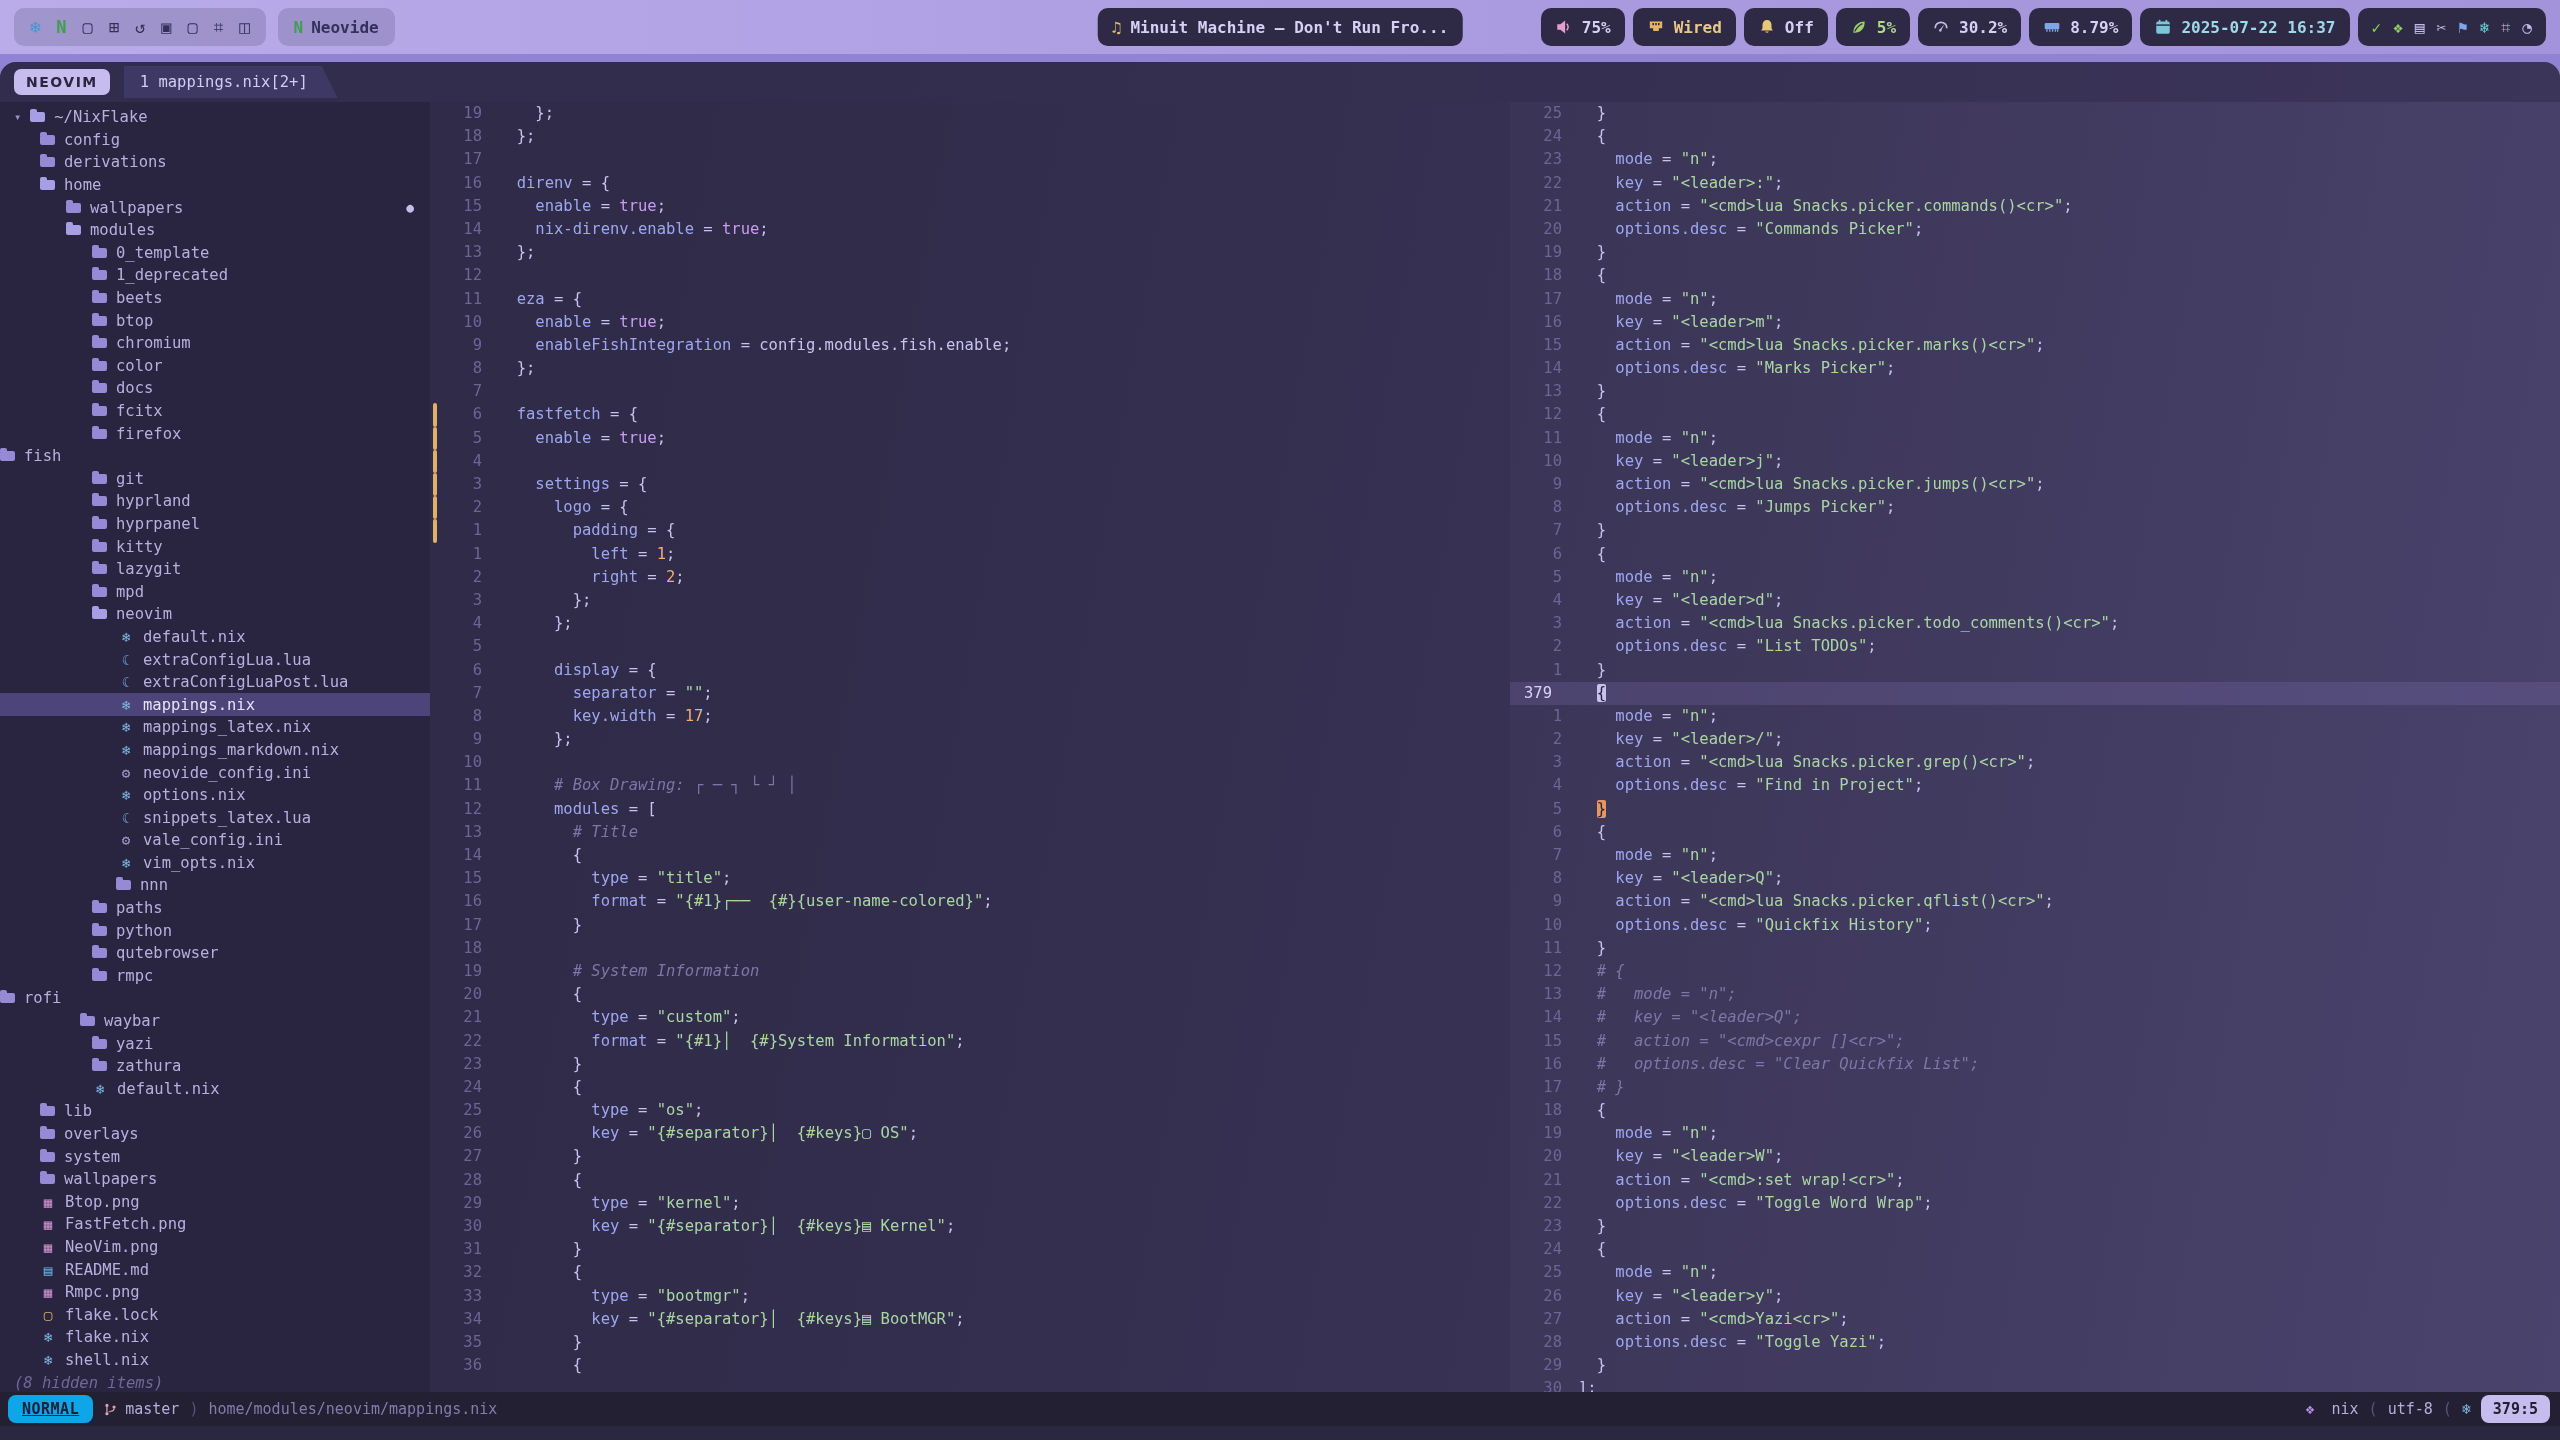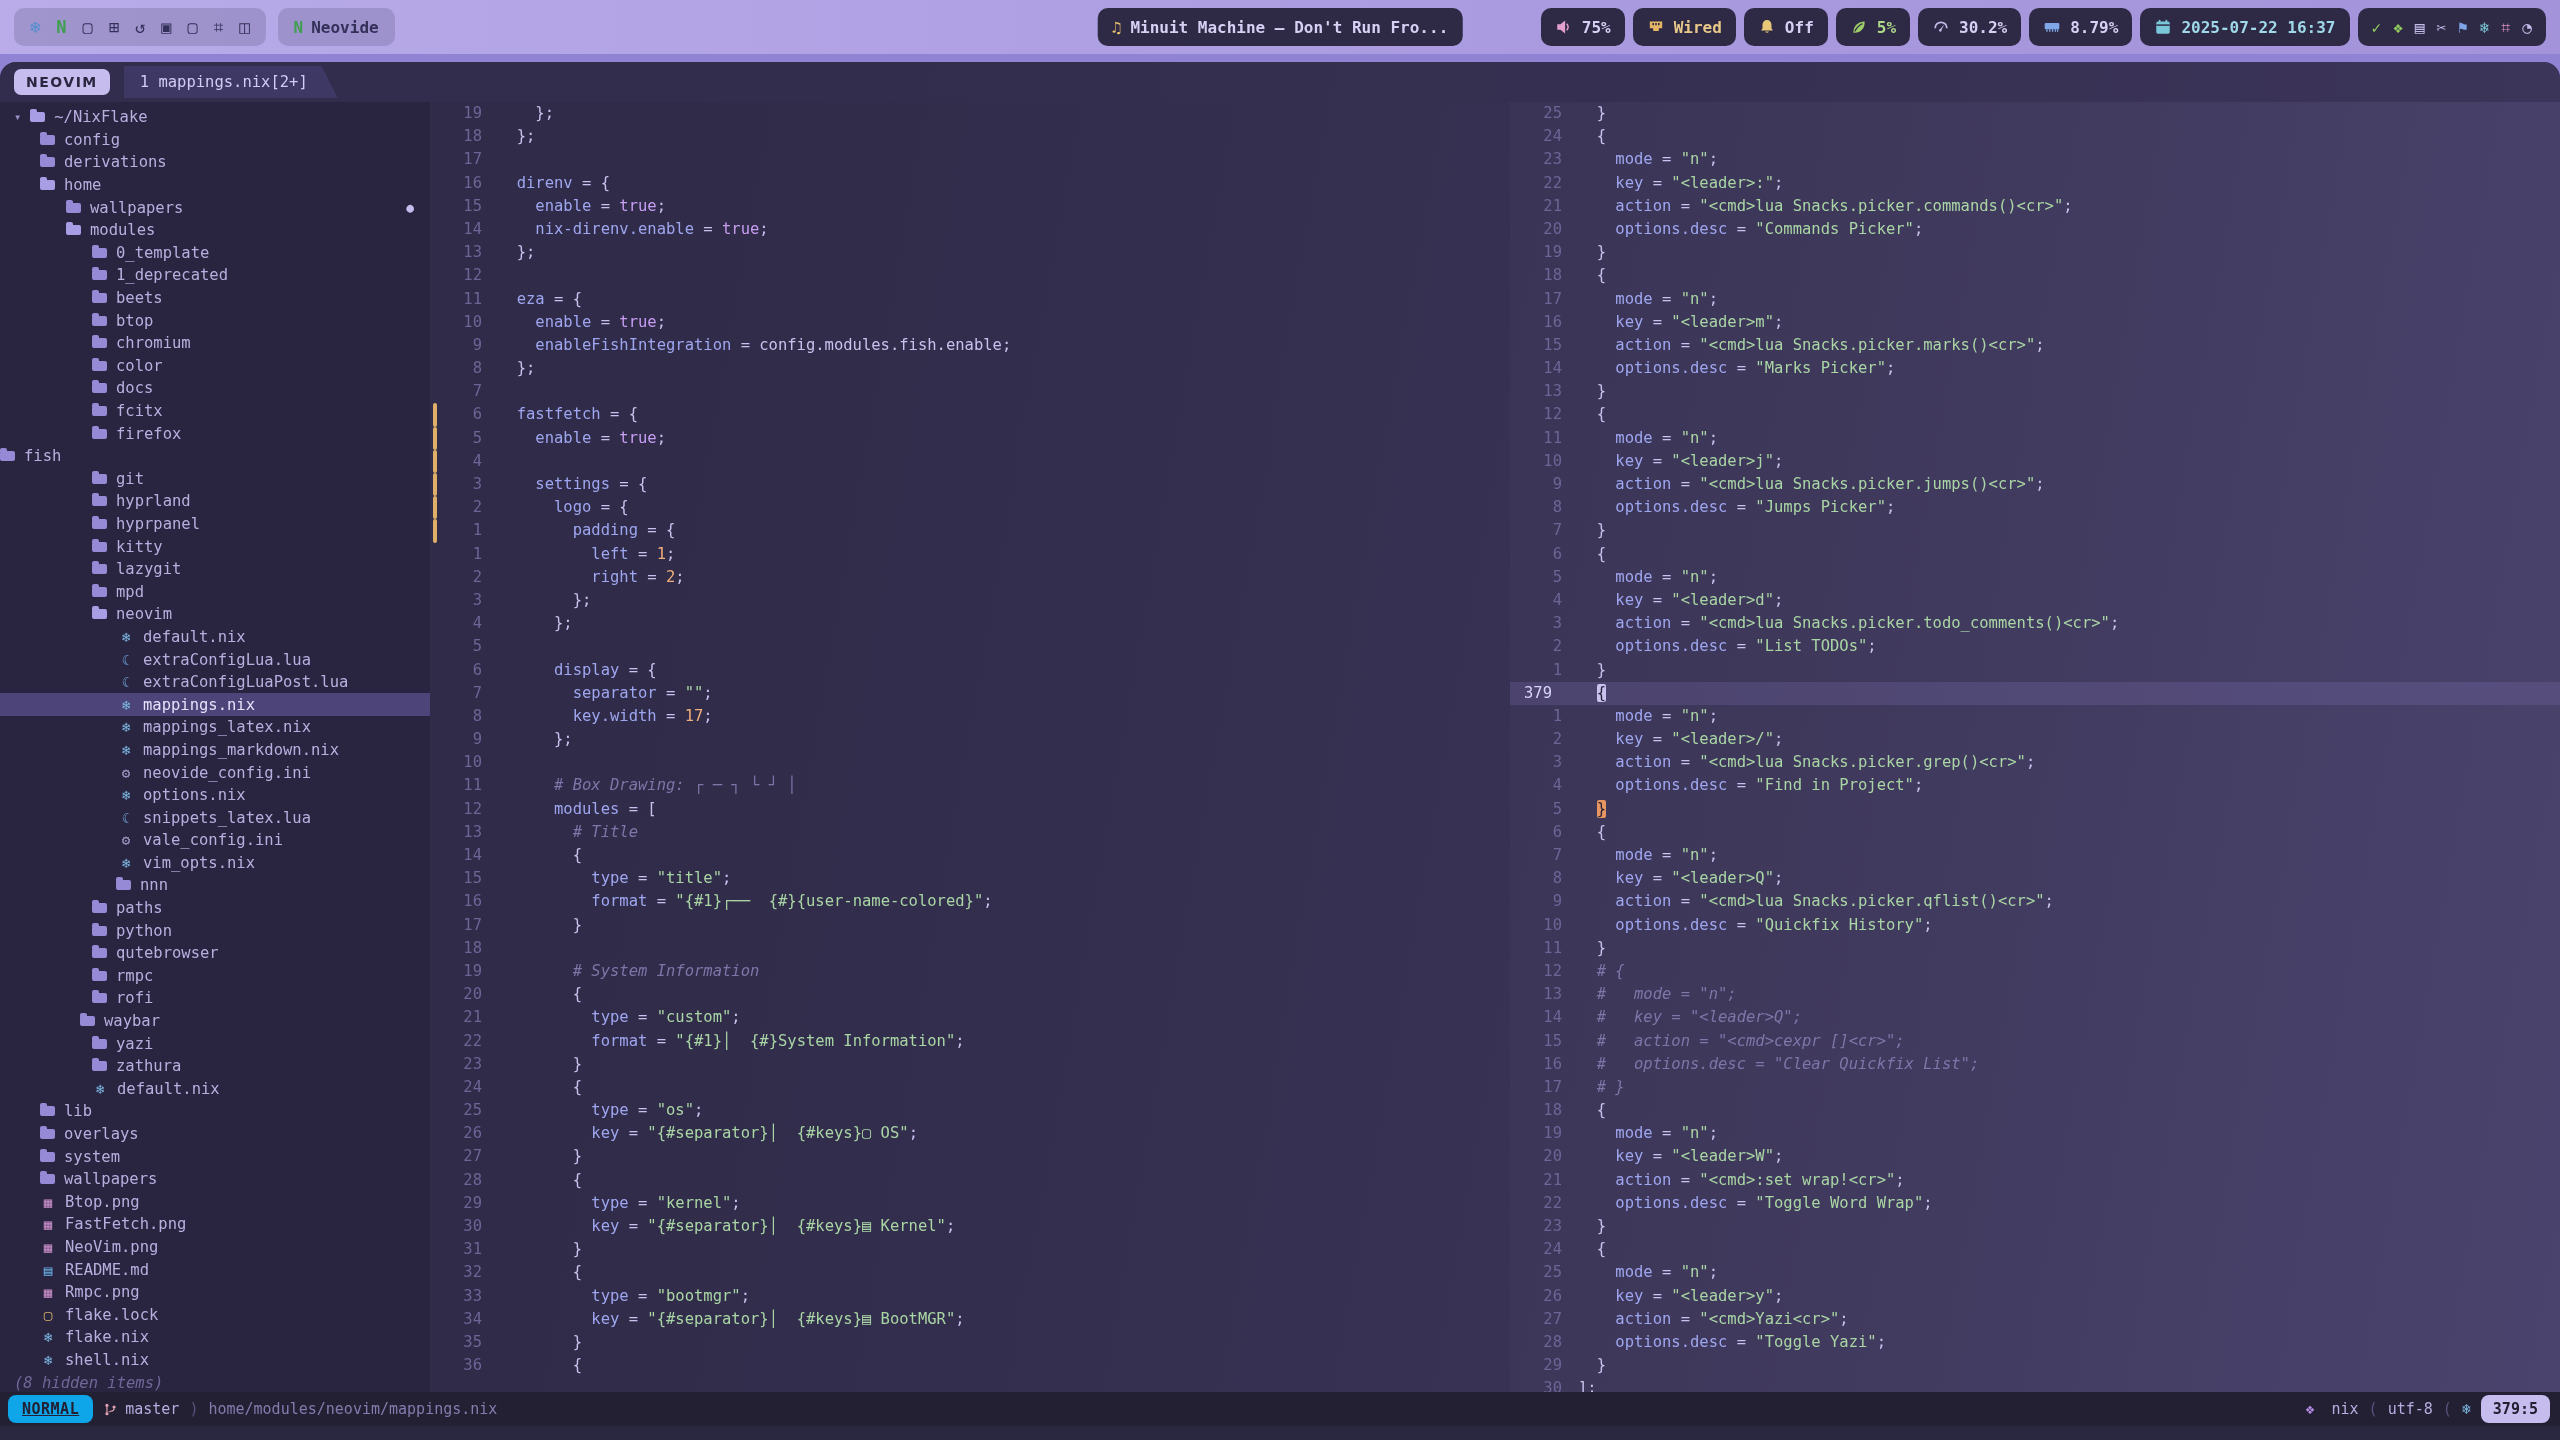--- a/index.html
+++ b/index.html
@@ -347,21 +347,21 @@
           <span>python</span>
         </div>
         <div class="trow" style="padding-left: 92px;">
           <span class="fold"></span>
           <span>qutebrowser</span>
         </div>
         <div class="trow" style="padding-left: 92px;">
           <span class="fold"></span>
           <span>rmpc</span>
         </div>
-        <div class="trow" style="padding-left: 92px;">
+        <div class="trow" style="">
           <span class="fold"></span>
           <span>rofi</span>
         </div>
         <div class="trow" style="padding-left: 80px;">
           <span class="fold"></span>
           <span>waybar</span>
         </div>
         <div class="trow" style="padding-left: 92px;">
           <span class="fold"></span>
           <span>yazi</span>

